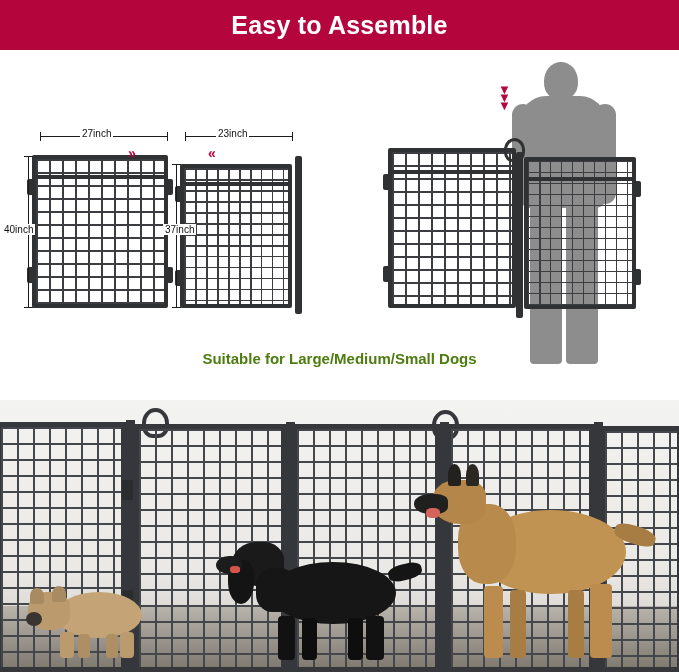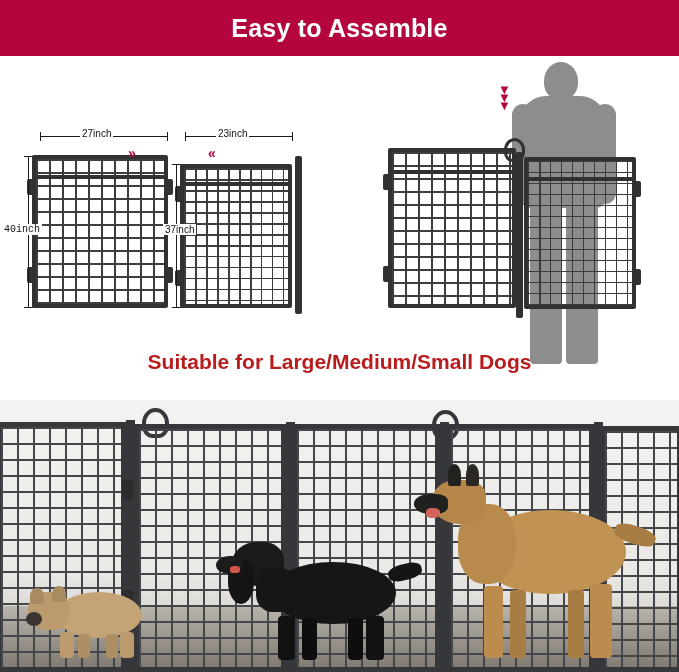--- a/index.html
+++ b/index.html
@@ -13,21 +13,21 @@
     position: relative;
     overflow: hidden;
     font-family: "Liberation Sans", sans-serif;
   }
 
   
   .banner {
     position: absolute;
     left: 0; top: 0;
     width: 679px;
-    height: 56px;
+    height: 50px;
     background: #b4063c;
     display: flex;
     align-items: center;
     justify-content: center;
   }
   .banner-title {
     color: #ffffff;
     font-size: 25px;
     font-weight: bold;
     letter-spacing: 0.2px;
@@ -202,22 +202,22 @@
     line-height: 8px;
   }
 
   
   .subtitle {
     position: absolute;
     left: 0;
     top: 350px;
     width: 679px;
     text-align: center;
-    color: #b91c1c;
-    font-size: 21px;
+    color: #4d7c0f;
+    font-size: 15px;
     font-weight: bold;
   }
 
   
   .photo {
     position: absolute;
     left: 0;
     top: 400px;
     width: 679px;
     height: 272px;
@@ -306,21 +306,21 @@
   <div class="chev" style="left:128px; top:90px;">»</div>
   <div class="chev" style="left:208px; top:90px;">«</div>
 
   <div class="dimh" style="left:40px; top:80px; width:128px;"></div>
   <div class="dimlabel" style="left:80px; top:72px;">27inch</div>
 
   <div class="dimh" style="left:185px; top:80px; width:108px;"></div>
   <div class="dimlabel" style="left:216px; top:72px;">23inch</div>
 
   <div class="dimv" style="left:28px; top:100px; height:152px;"></div>
-  <div class="dimlabel" style="left:2px; top:168px;font-family:Liberation Mono, monospace;">40inch</div>
+  <div class="dimlabel" style="left:2px; top:168px;">40inch</div>
 
   <div class="dimv" style="left:176px; top:108px; height:144px;"></div>
   <div class="dimlabel" style="left:163px; top:168px;">37inch</div>
 
   <div class="panel" style="left:388px; top:92px; width:128px; height:160px;">
     <div class="frame"></div>
     <div class="mesh"></div>
     <div class="midbar" style="top:22px;"></div>
     <div class="hinge" style="left:-5px; top:26px;"></div>
     <div class="hinge" style="left:-5px; top:118px;"></div>

